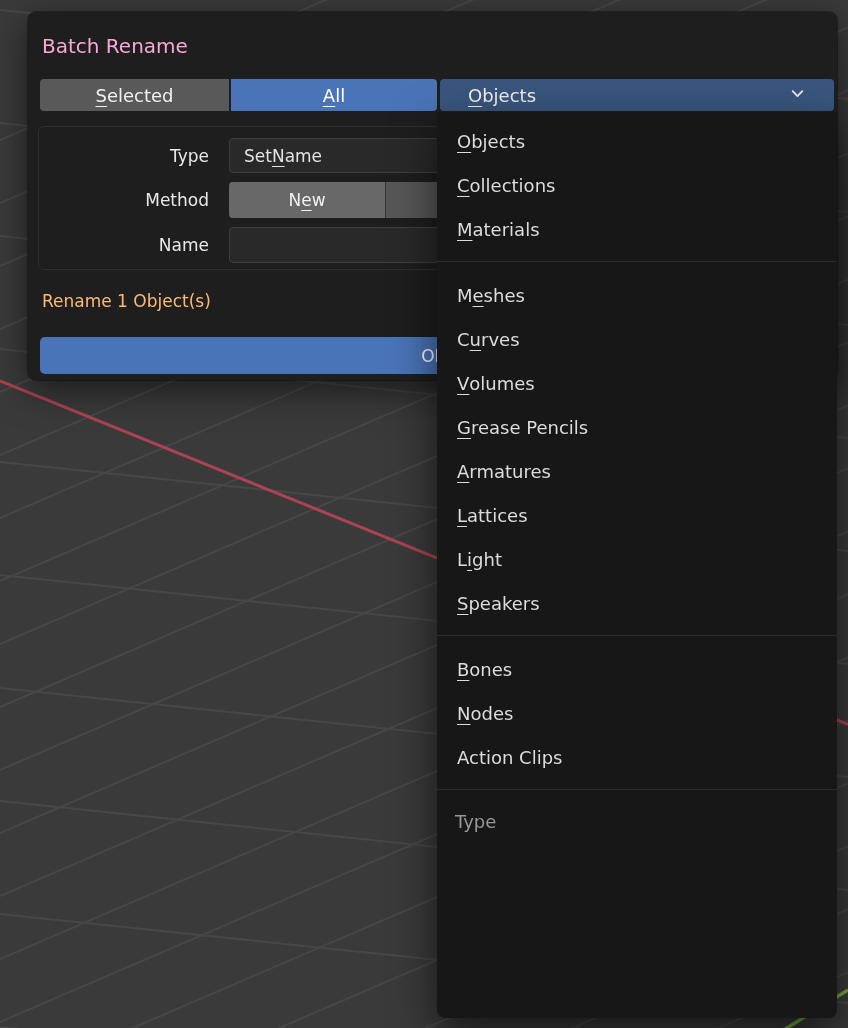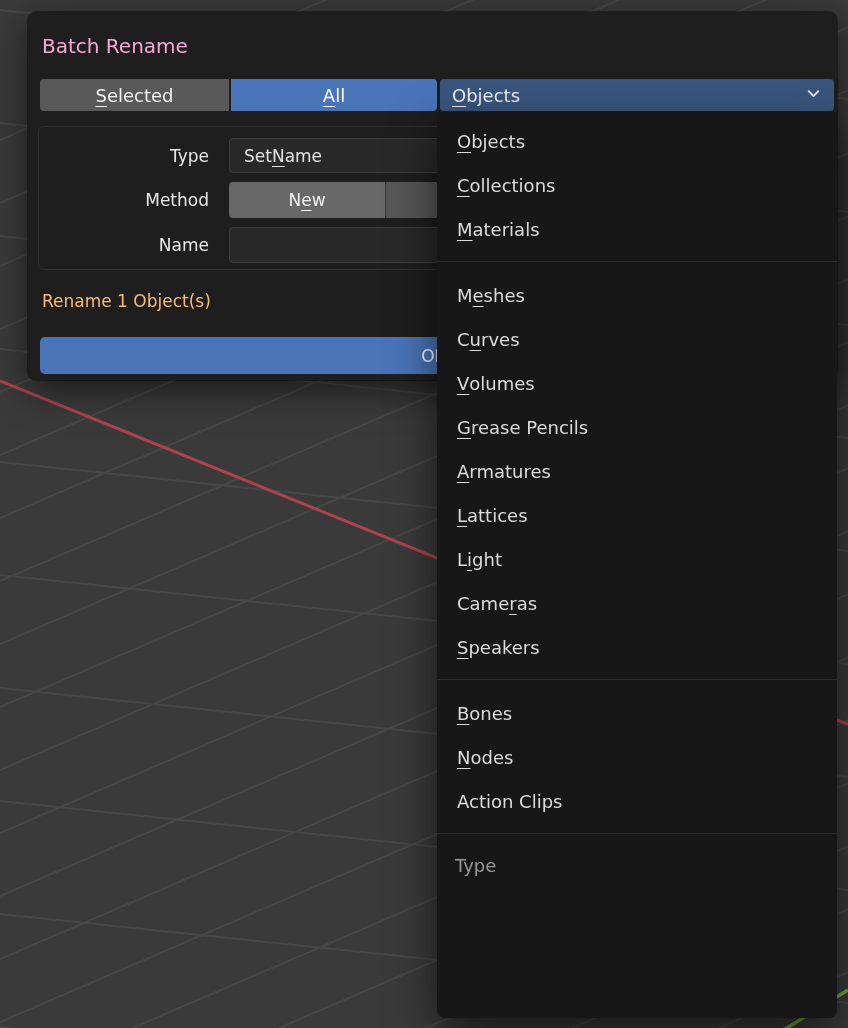--- a/index.html
+++ b/index.html
@@ -19,21 +19,21 @@
     box-shadow:0 10px 36px rgba(0,0,0,.55), 0 0 0 1px rgba(0,0,0,.35);
   }
   .dialog-title{position:absolute;left:14px;top:22px;font-size:20px;color:#f9a8d4}
 
   .scope-row{position:absolute;left:12px;top:67px;width:794px;height:32px;display:flex}
   .btn{display:flex;align-items:center;justify-content:center;cursor:default;box-sizing:border-box}
   .scope-selected{width:189px;background:#595959;border-radius:4px 0 0 4px;color:#f1f1f1;font-size:18px;margin-right:2px}
   .scope-all{width:206px;background:#4a74b8;border-radius:0 4px 4px 0;color:#ffffff;font-size:18px}
   .type-dropdown{
     margin-left:3px;flex:1;background:#3a567e;border-radius:4px;color:#f0f0f0;font-size:18px;
-    display:flex;align-items:center;justify-content:space-between;padding:0 12px;
+    display:flex;align-items:center;justify-content:space-between;padding:0 28px;
   }
 
   .form-box{position:absolute;left:10px;top:114px;width:787px;height:144px;border:1px solid #2f2f2f;border-radius:6px;box-sizing:border-box}
   .form-row{position:absolute;left:0;width:100%;display:flex;align-items:stretch}
   .row-type{top:11px;height:35px}
   .row-method{top:55px;height:36px}
   .row-name{top:100px;height:36px}
   .form-row .label{width:170px;text-align:right;color:#e8e8e8;font-size:17px;flex:none;display:flex;align-items:center;justify-content:flex-end}
   .form-row .control{margin-left:20px;margin-right:12px;flex:1}
   .field{
@@ -223,25 +223,20 @@
         <span></span>
         <span class="accel">L</span>
         <span>attices</span>
       </div>
       <div class="menu-item">
         <span>L</span>
         <span class="accel">i</span>
         <span>ght</span>
       </div>
       <div class="menu-item">
-        <span>Came</span>
-        <span class="accel">r</span>
-        <span>as</span>
-      </div>
-      <div class="menu-item">
         <span></span>
         <span class="accel">S</span>
         <span>peakers</span>
       </div>
       <div class="menu-sep"></div>
       <div class="menu-item">
         <span></span>
         <span class="accel">B</span>
         <span>ones</span>
       </div>

